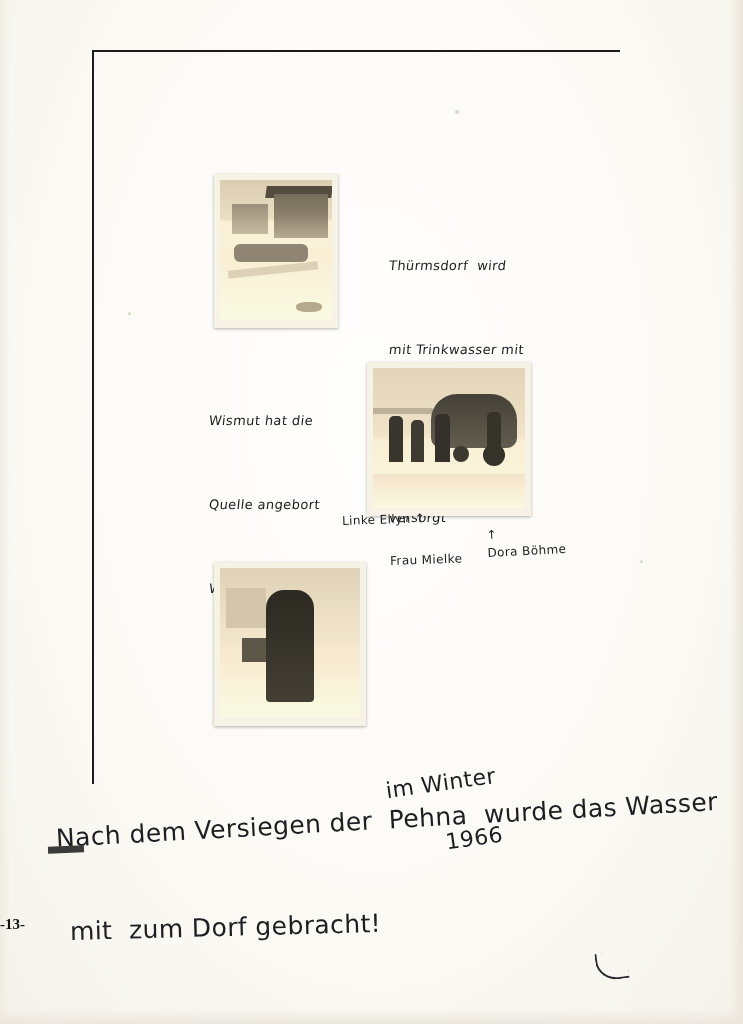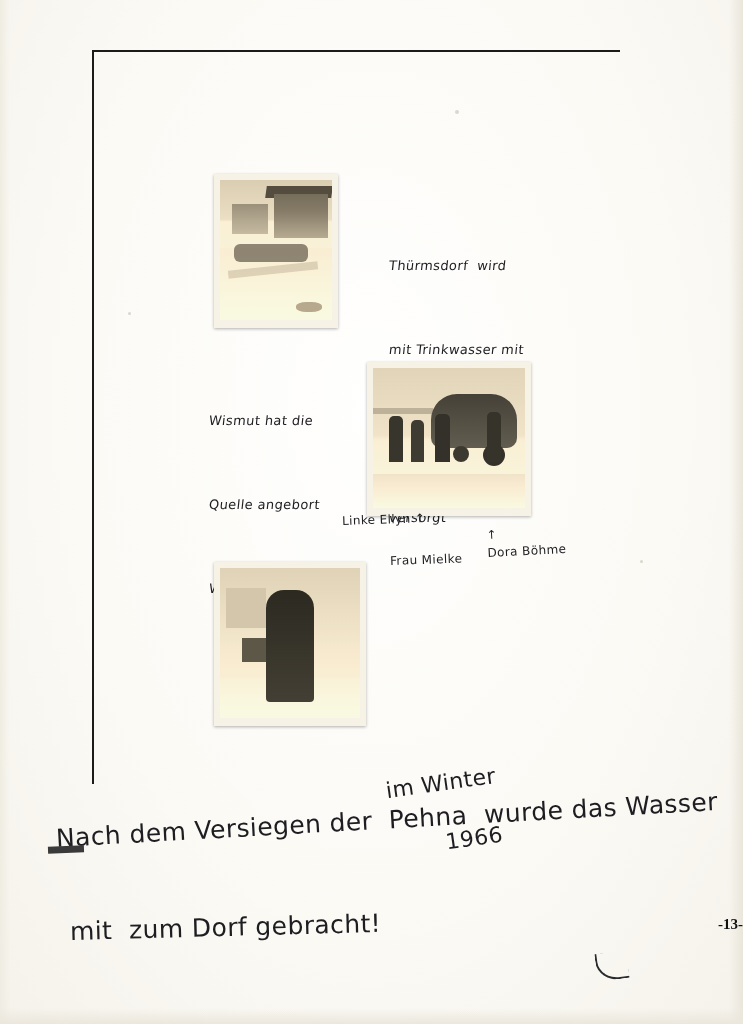--- a/index.html
+++ b/index.html
@@ -223,21 +223,21 @@
     height: 7px;
     background: #3a3a3a;
     transform: rotate(-2deg);
   }
 
   .page-number {
     position: absolute;
     left: 0;
     top: 916px;
     width: 743px;
-    text-align: right;
+    text-align: left;
     font-family: "Liberation Serif", serif;
     font-weight: bold;
     font-size: 15px;
     color: #111;
   }
 
   .swoosh {
     position: absolute;
     left: 596px;
     top: 952px;

